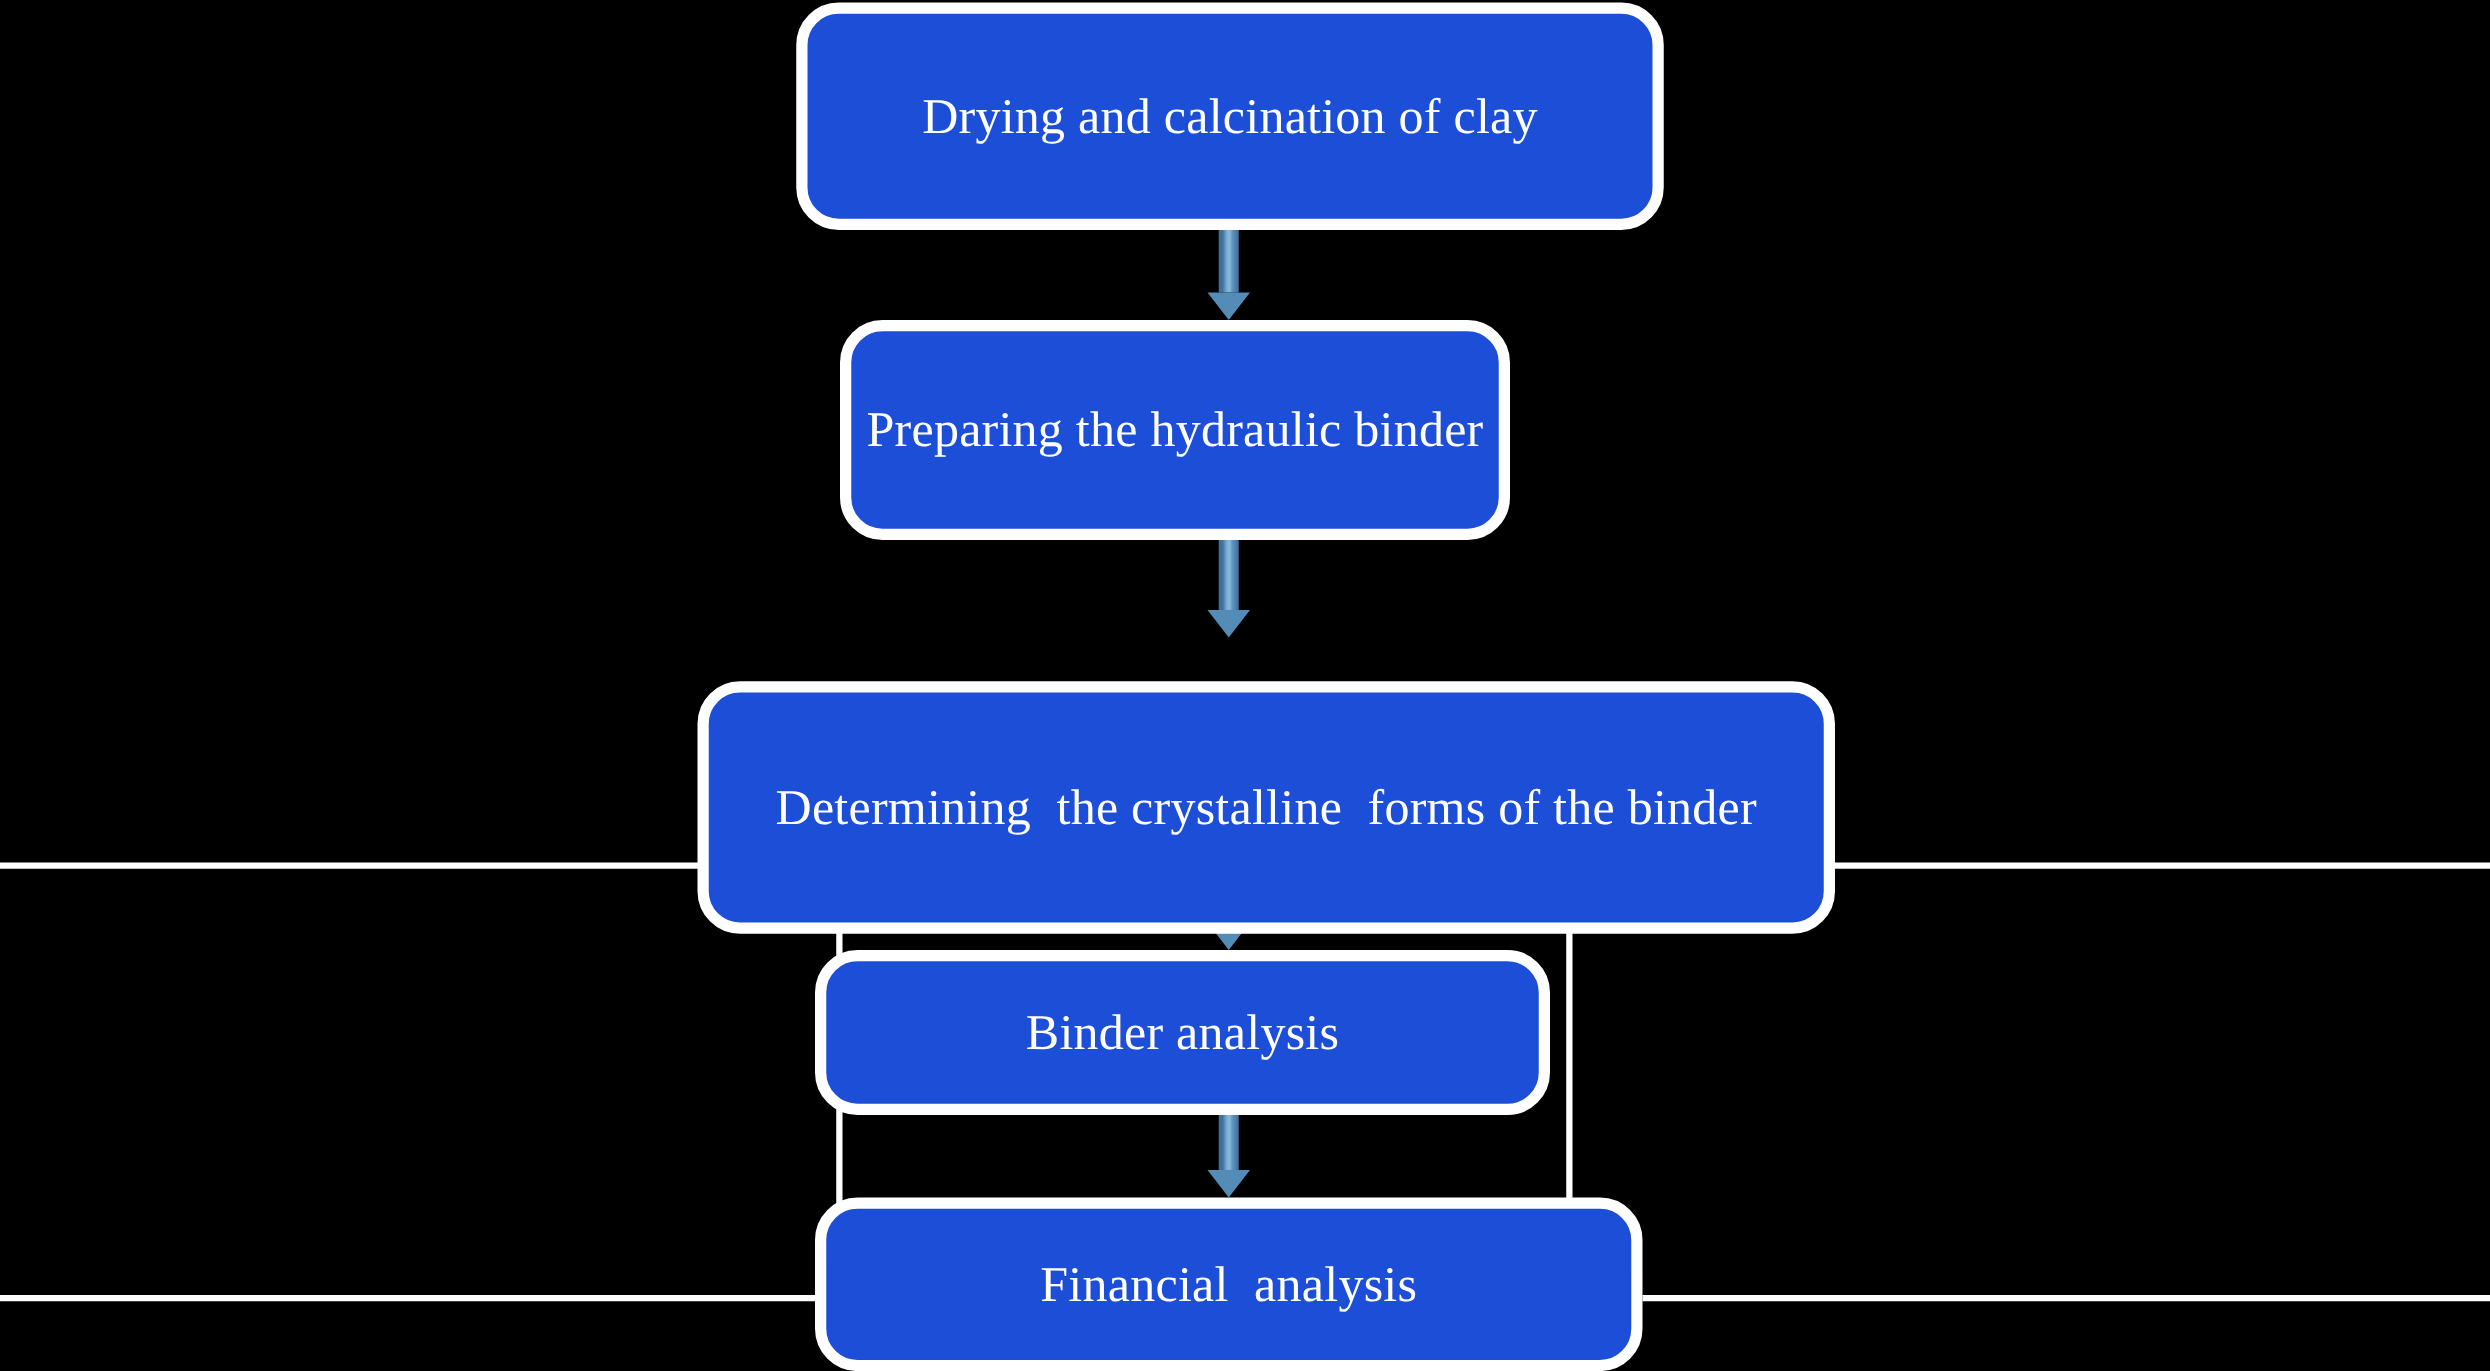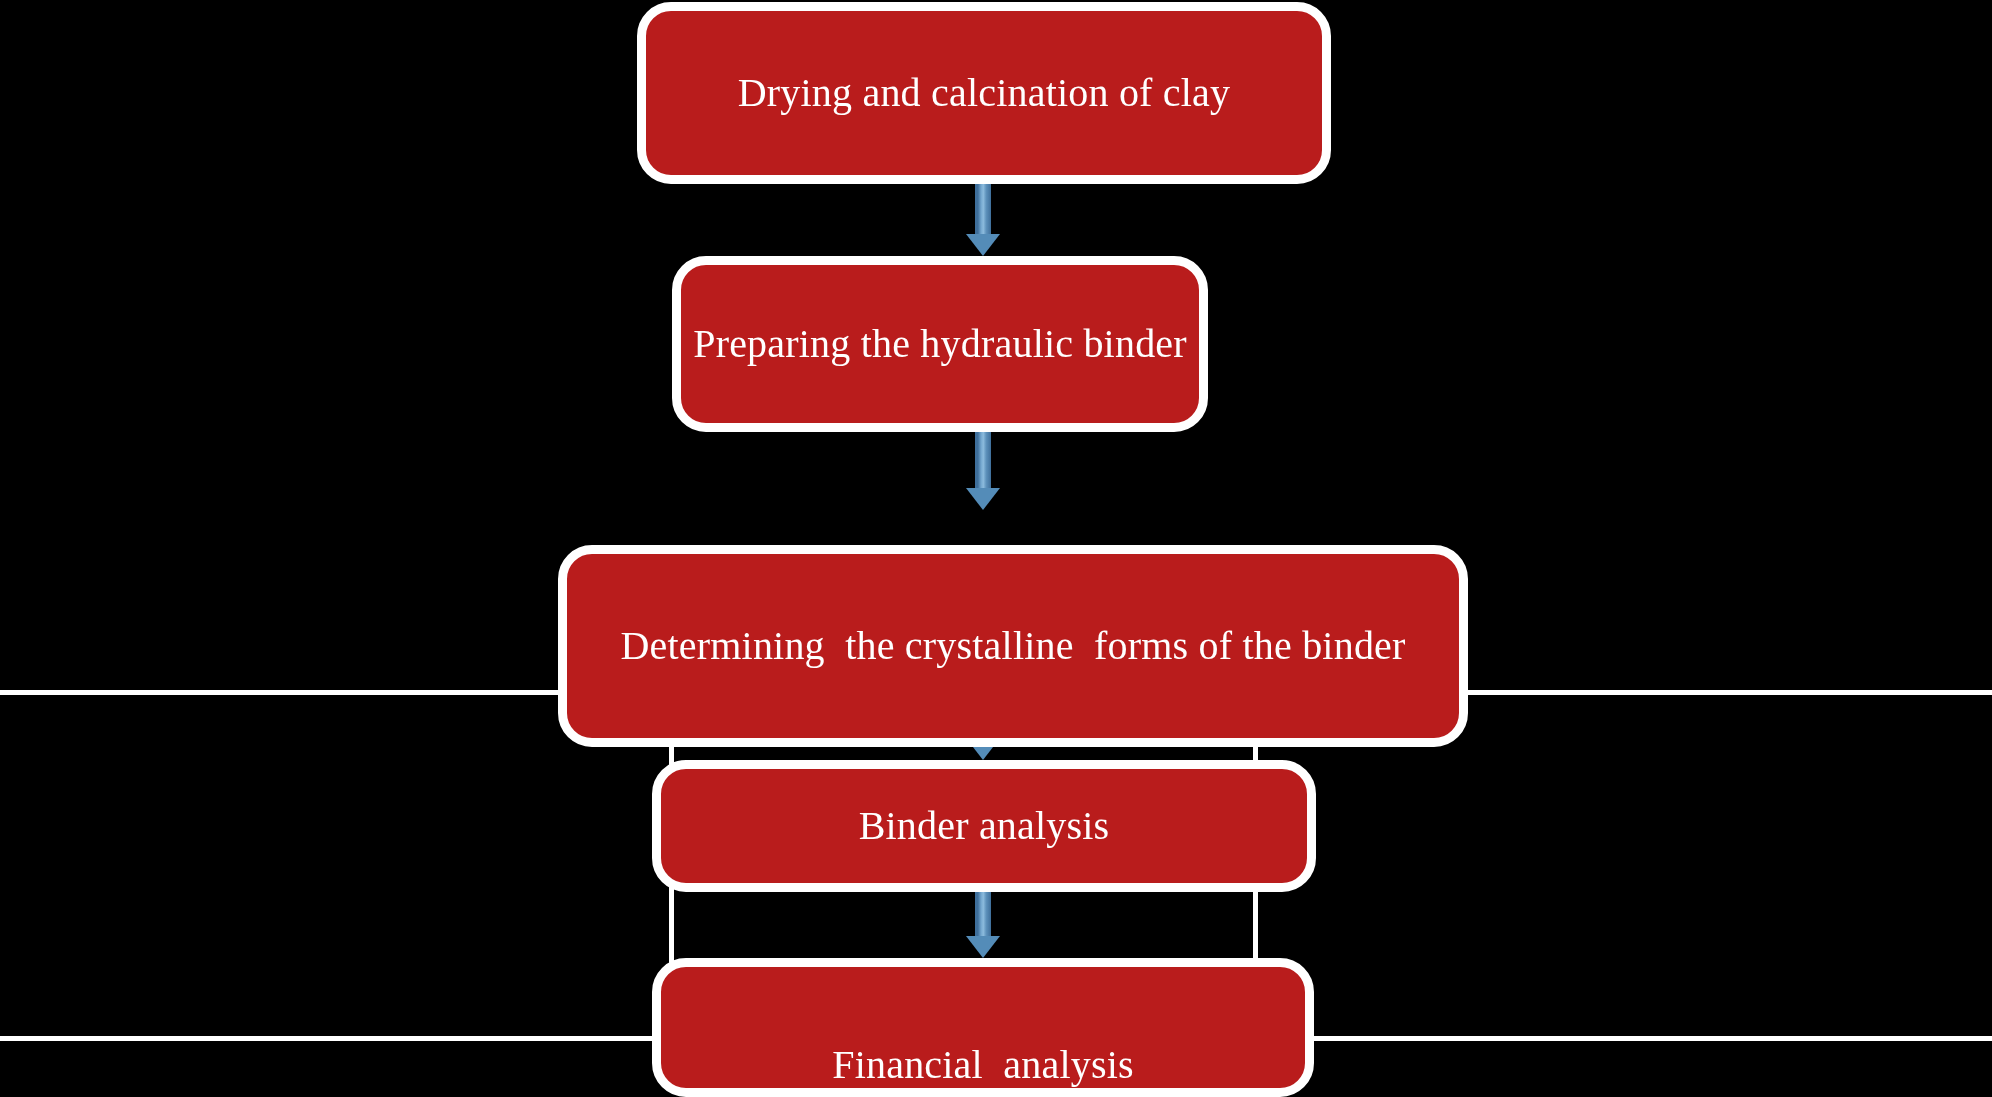--- a/index.html
+++ b/index.html
@@ -25,21 +25,21 @@
   .vrule {
     position: absolute;
     width: 5px;
     background: #ffffff;
   }
 
   
   .node {
     position: absolute;
     box-sizing: border-box;
-    background: #b91c1c;
+    background: #1d4ed8;
     border: 9px solid #ffffff;
     border-radius: 34px;
     display: flex;
     align-items: center;
     justify-content: center;
     color: #ffffff;
     text-align: center;
     line-height: 1.15;
     white-space: pre;
   }
@@ -47,22 +47,22 @@
     display: block;
     padding: 0 18px;
     font-size: 40px;
     letter-spacing: 0.2px;
     white-space: pre;
   }
 
   #node-dry        { left: 637px;  top: 2px;    width: 694px; height: 182px; }
   #node-prepare    { left: 672px;  top: 256px;  width: 536px; height: 176px; }
   #node-determine  { left: 558px;  top: 510px;  width: 910px; height: 202px; margin-top: 35px; }
-  #node-binder     { left: 652px;  top: 760px;  width: 664px; height: 132px; }
-  #node-financial  { left: 652px;  top: 958px;  width: 662px; height: 139px; align-items: flex-end; }
+  #node-binder     { left: 652px;  top: 760px;  width: 588px; height: 132px; }
+  #node-financial  { left: 652px;  top: 958px;  width: 662px; height: 139px; }
 
   
   .arrow {
     position: absolute;
     width: 34px;
   }
   .arrow .shaft {
     position: absolute;
     left: 9px;
     top: 0;

